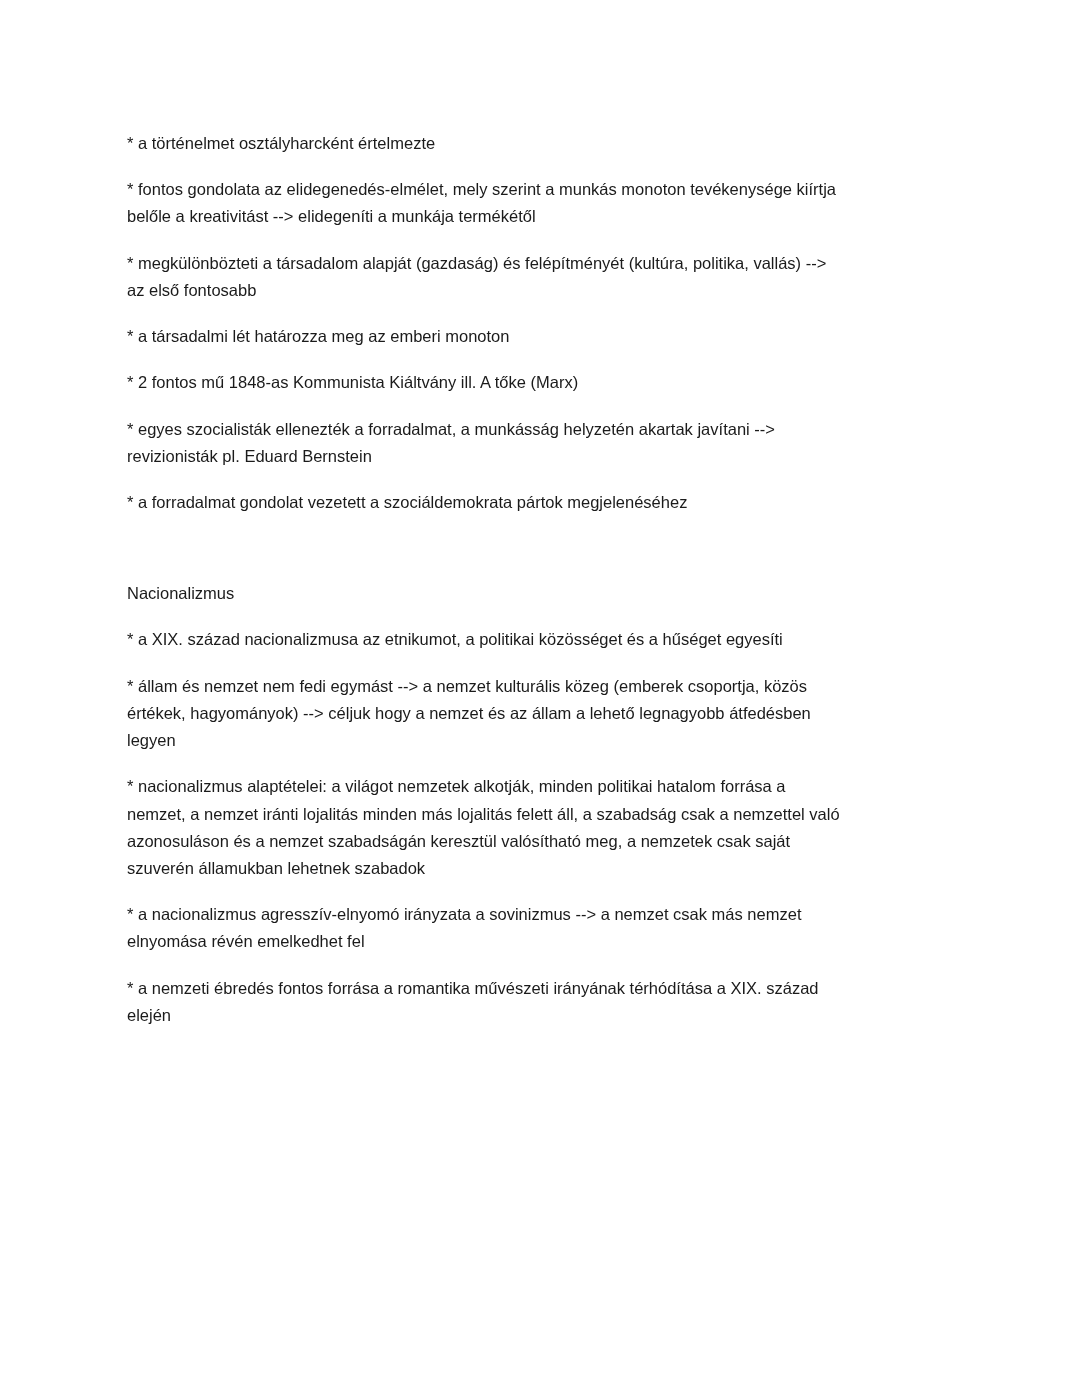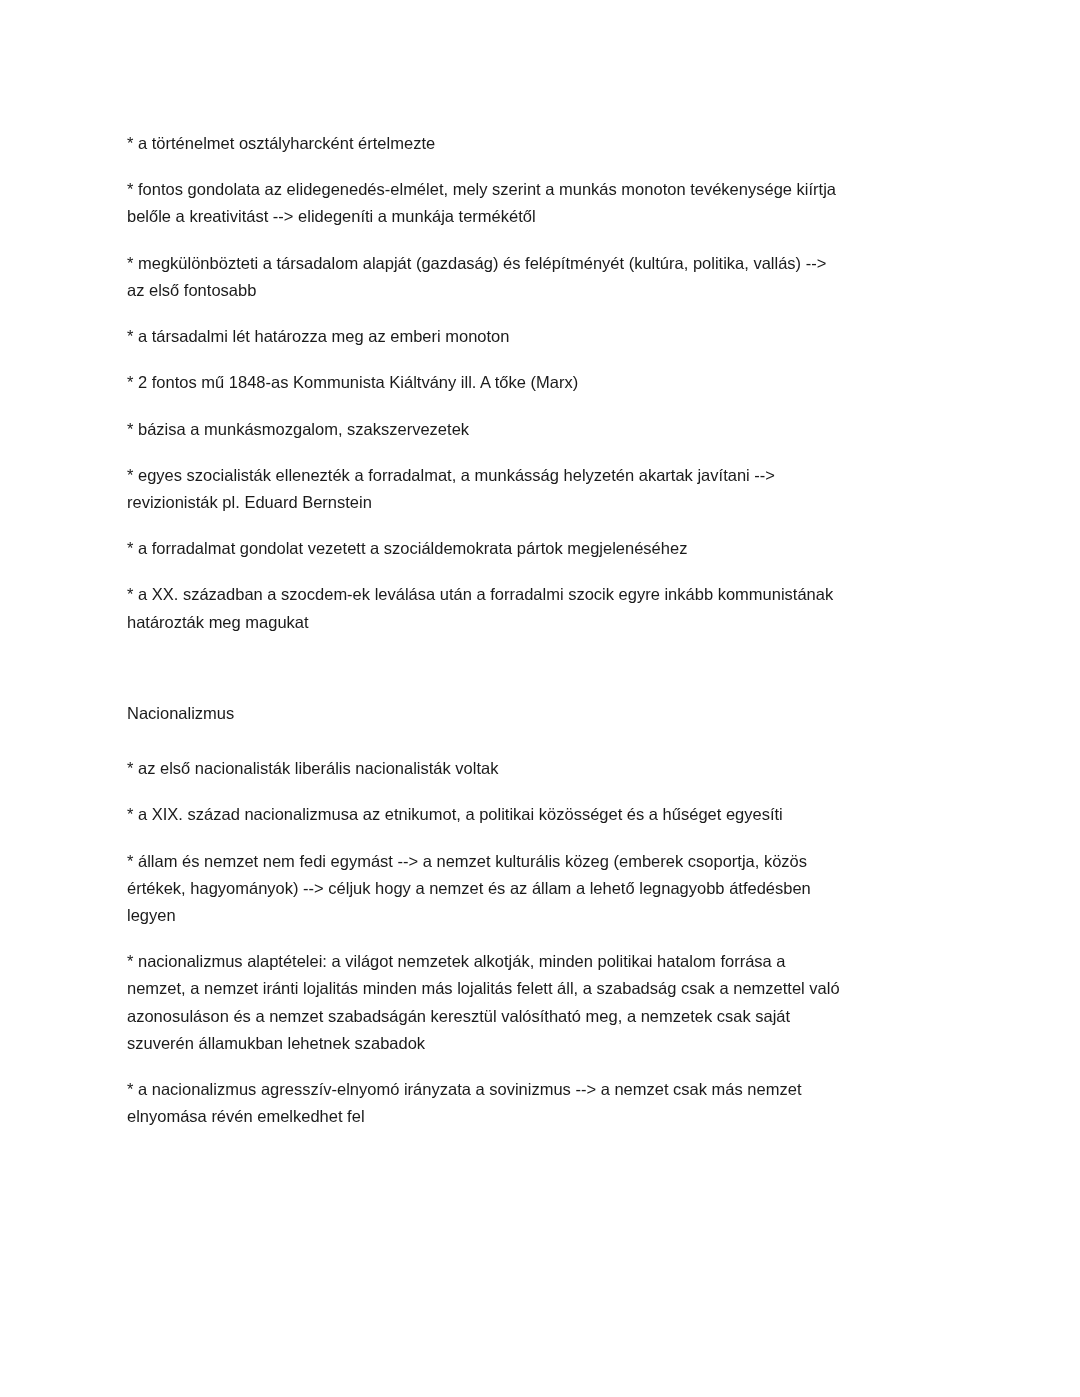--- a/index.html
+++ b/index.html
@@ -17,37 +17,35 @@
     font-family: "Liberation Sans", sans-serif;
     font-size: 16.5px;
     color: #1b1b1b;
     line-height: 1.65;
   }
   .page p {
     margin: 0 0 19px 0;
   }
   .page p.section-heading {
     margin-top: 64px;
-    margin-bottom: 28px;
+    margin-bottom: 19px;
   }
 </style>
 </head>
 <body>
 
 <div class="page">
   <p>* a történelmet osztályharcként értelmezte</p>
   <p>* fontos gondolata az elidegenedés-elmélet, mely szerint a munkás monoton tevékenysége kiírtja belőle a kreativitást --&gt; elidegeníti a munkája termékétől</p>
   <p>* megkülönbözteti a társadalom alapját (gazdaság) és felépítményét (kultúra, politika, vallás) --&gt; az első fontosabb</p>
   <p>* a társadalmi lét határozza meg az emberi monoton</p>
   <p>* 2 fontos mű 1848-as Kommunista Kiáltvány ill. A tőke (Marx)</p>
-  <p>* bázisa a munkásmozgalom, szakszervezetek</p>
   <p>* egyes szocialisták ellenezték a forradalmat, a munkásság helyzetén akartak javítani --&gt; revizionisták pl. Eduard Bernstein</p>
   <p>* a forradalmat gondolat vezetett a szociáldemokrata pártok megjelenéséhez</p>
-  <p>* a XX. században a szocdem-ek leválása után a forradalmi szocik egyre inkább kommunistának határozták meg magukat</p>
 
   <p class="section-heading">Nacionalizmus</p>
 
-  <p>* az első nacionalisták liberális nacionalisták voltak</p>
   <p>* a XIX. század nacionalizmusa az etnikumot, a politikai közösséget és a hűséget egyesíti</p>
   <p>* állam és nemzet nem fedi egymást --&gt; a nemzet kulturális közeg (emberek csoportja, közös értékek, hagyományok) --&gt; céljuk hogy a nemzet és az állam a lehető legnagyobb átfedésben legyen</p>
   <p>* nacionalizmus alaptételei: a világot nemzetek alkotják, minden politikai hatalom forrása a nemzet, a nemzet iránti lojalitás minden más lojalitás felett áll, a szabadság csak a nemzettel való azonosuláson és a nemzet szabadságán keresztül valósítható meg, a nemzetek csak saját szuverén államukban lehetnek szabadok</p>
   <p>* a nacionalizmus agresszív-elnyomó irányzata a sovinizmus --&gt; a nemzet csak más nemzet elnyomása révén emelkedhet fel</p>
+  <p>* a nemzeti ébredés fontos forrása a romantika művészeti irányának térhódítása a XIX. század elején</p>
 </div>
 
 </body></html>

